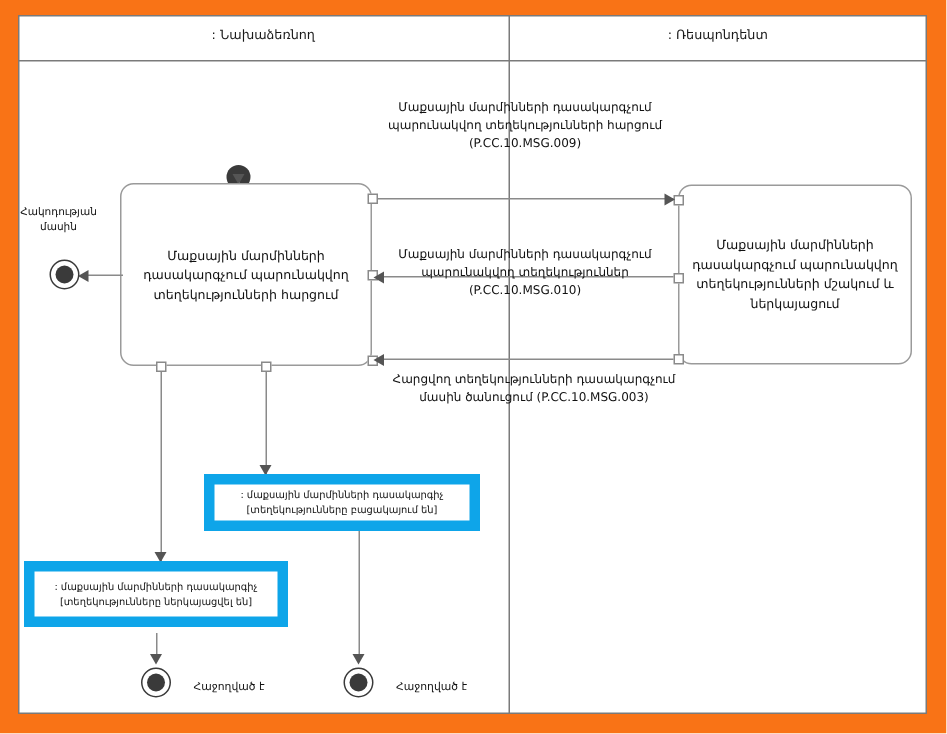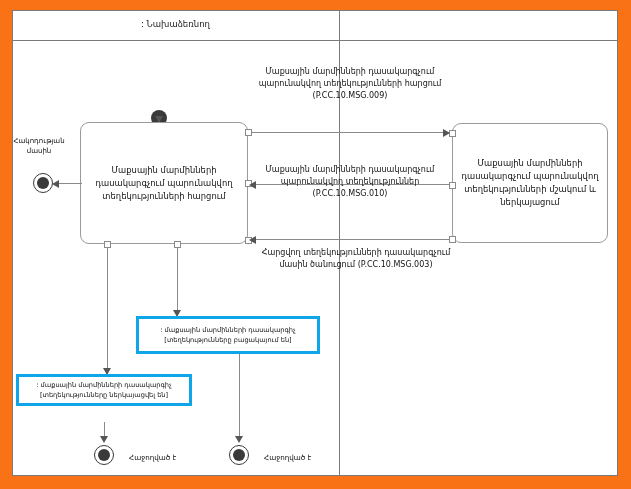--- a/index.html
+++ b/index.html
@@ -74,33 +74,33 @@
     color: #111111;
     padding: 4px 8px;
   }
   #act-request  { left: 80px;  top: 122px; width: 168px; height: 122px; }
   #act-process  { left: 452px; top: 123px; width: 156px; height: 120px; }
 
   
   .objbox {
     position: absolute;
     box-sizing: border-box;
-    border: 3px solid #0ea5e9;
+    border: 7px solid #0ea5e9;
     background: #ffffff;
     display: flex;
     align-items: center;
     justify-content: center;
     text-align: center;
     font-size: 6.6px;
     line-height: 10px;
     color: #111111;
     padding: 3px 5px;
   }
   #obj-missing   { left: 136px; top: 316px; width: 184px; height: 38px; }
-  #obj-presented { left: 16px;  top: 374px; width: 176px; height: 32px; }
+  #obj-presented { left: 16px;  top: 374px; width: 176px; height: 44px; }
 
   
   .node-initial {
     position: absolute;
     width: 16px;
     height: 16px;
     border-radius: 50%;
     background: #3a3a3a;
   }
   .node-final {
@@ -198,20 +198,21 @@
 </head>
 <body>
 
 <div id="canvas">
 
   <div class="frame"></div>
   <div class="lane-header-rule"></div>
   <div class="lane-divider"></div>
 
   <div class="lane-title left">: Նախաձեռնող</div>
+  <div class="lane-title right">: Ռեսպոնդենտ</div>
 
   <div class="node-initial" style="left:151px; top:110px;"></div>
   <div class="edge v" style="left:159px; top:118px; height:6px;"></div>
   <div class="arrow down" style="left:155px; top:116px;"></div>
 
   <div class="activity" id="act-request">Մաքսային մարմինների դասակարգչում պարունակվող տեղեկությունների հարցում</div>
 
   <div class="pin" style="left:245px; top:129px;"></div>
   <div class="pin" style="left:245px; top:180px;"></div>
   <div class="pin" style="left:245px; top:237px;"></div>

